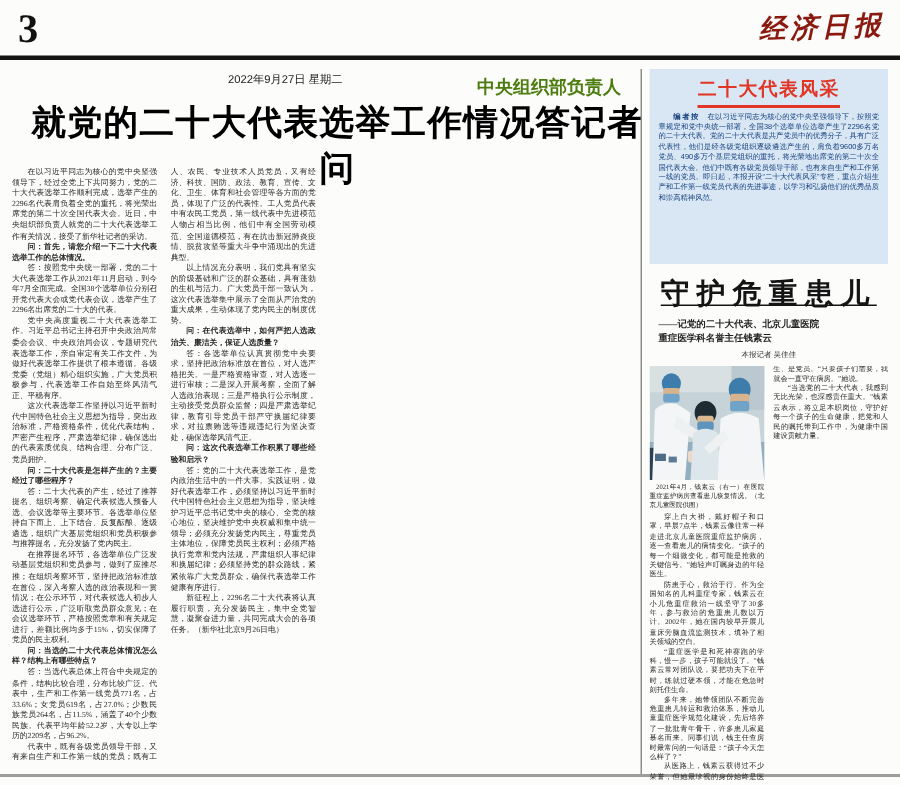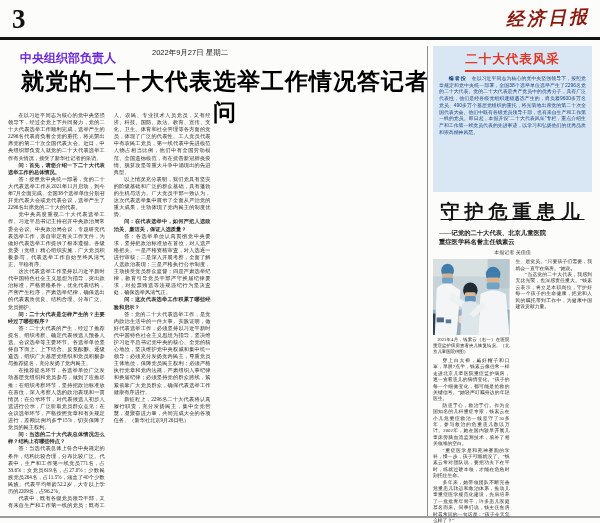--- a/index.html
+++ b/index.html
@@ -10,36 +10,36 @@
   }
   
   .hdr{position:absolute;left:0;top:0;width:600px;height:38px;}
   .pagenum{position:absolute;left:12px;top:4px;font:bold 27px "Liberation Serif",serif;color:#111;}
   .section{position:absolute;left:50px;top:8px;font:bold 22px "Liberation Serif",serif;letter-spacing:14px;color:#111;}
   .dateline{position:absolute;left:152px;top:36px;font-size:7.5px;color:#222;margin-top:12px;}
   .masthead{position:absolute;right:10px;top:6px;font:bold italic 18px "DejaVu Serif",serif;
     color:#8a1a10;letter-spacing:3px;transform:rotate(-2deg);}
   .hdr-rule{position:absolute;left:0;top:37px;width:600px;height:3px;background:#141414;}
   
-  .kicker{position:absolute;left:20px;top:50px;width:414px;text-align:left;
-    font:bold 12px "Liberation Serif",serif;color:#6d28d9;}
+  .kicker{position:absolute;left:0;top:50px;width:414px;text-align:right;
+    font:bold 12px "Liberation Serif",serif;color:#4d7c0f;}
   .headline{position:absolute;left:16px;top:66px;width:418px;text-align:center;
     font:bold 23px "Liberation Sans",sans-serif;letter-spacing:1px;color:#000;}
   .main-body{position:absolute;left:8px;top:112px;width:414px;height:403px;
     column-count:4;column-gap:9px;column-fill:auto;overflow:hidden;
     font-family:"Liberation Serif",serif;font-size:5.2px;line-height:7.1px;
     text-align:justify;color:#282828;}
   .main-body p{margin:0;text-indent:2em;}
   .main-body p.q{font-weight:bold;}
   
   .vdiv{position:absolute;left:427px;top:46px;width:1px;height:470px;background:#8d8d8d;}
   .bottom-rule{position:absolute;left:0;top:516px;width:600px;height:2px;background:#9d9d9d;}
   
   .panel{position:absolute;left:433px;top:46px;width:159px;height:470px;}
-  .panel-box{background:#d9e7f5;height:146px;box-sizing:border-box;padding:5px 6px 4px;overflow:hidden;}
+  .panel-box{background:#d9e7f5;height:130px;box-sizing:border-box;padding:5px 6px 4px;overflow:hidden;}
   .panel-title{display:table;margin:0 auto 4px;font:bold 12.5px "Liberation Sans",sans-serif;
     color:#e13526;letter-spacing:1px;border-bottom:2px solid #e13526;padding-bottom:2px;}
   .note{font-size:4.9px;line-height:6.7px;color:#14407e;text-align:justify;text-indent:2em;margin:0;}
   .note-label{font-weight:bold;letter-spacing:1px;}
   .feature{margin-top:7px;}
   .f-title{text-align:center;font:bold 19px "Liberation Serif",serif;letter-spacing:5px;color:#141414;text-decoration:underline;}
   .f-sub{margin-top:4px;padding-left:6px;font:bold 6.3px "Liberation Serif",serif;line-height:8.6px;color:#222;}
   .f-byline{text-align:center;font-size:5px;color:#333;margin:3px 0 4px;}
   .f-body{column-count:2;column-gap:6px;column-fill:auto;height:281px;overflow:hidden;
     font-family:"Liberation Serif",serif;font-size:4.8px;line-height:6.4px;text-align:justify;color:#282828;}

